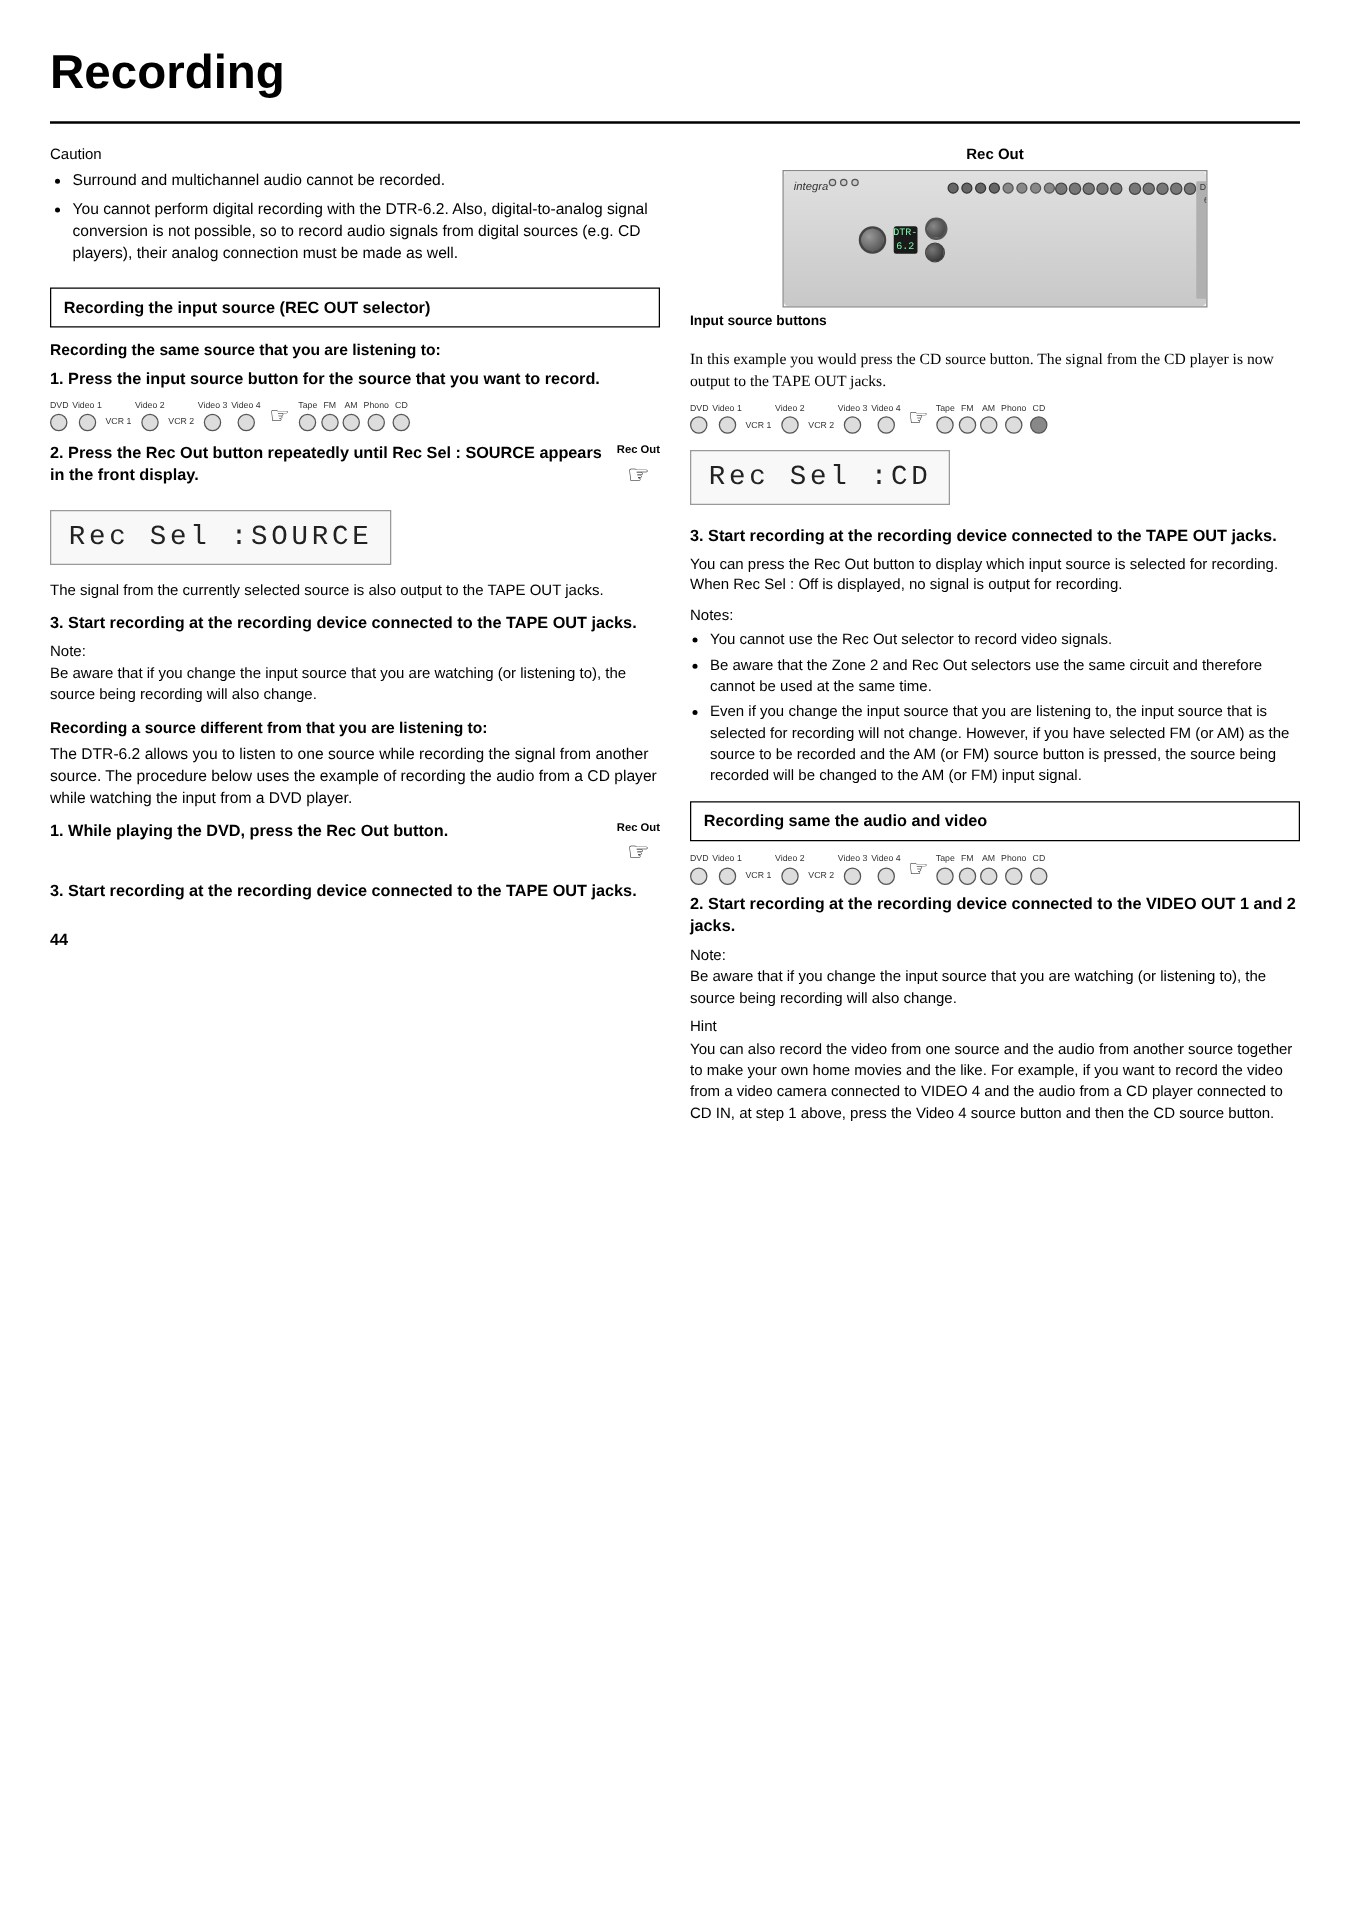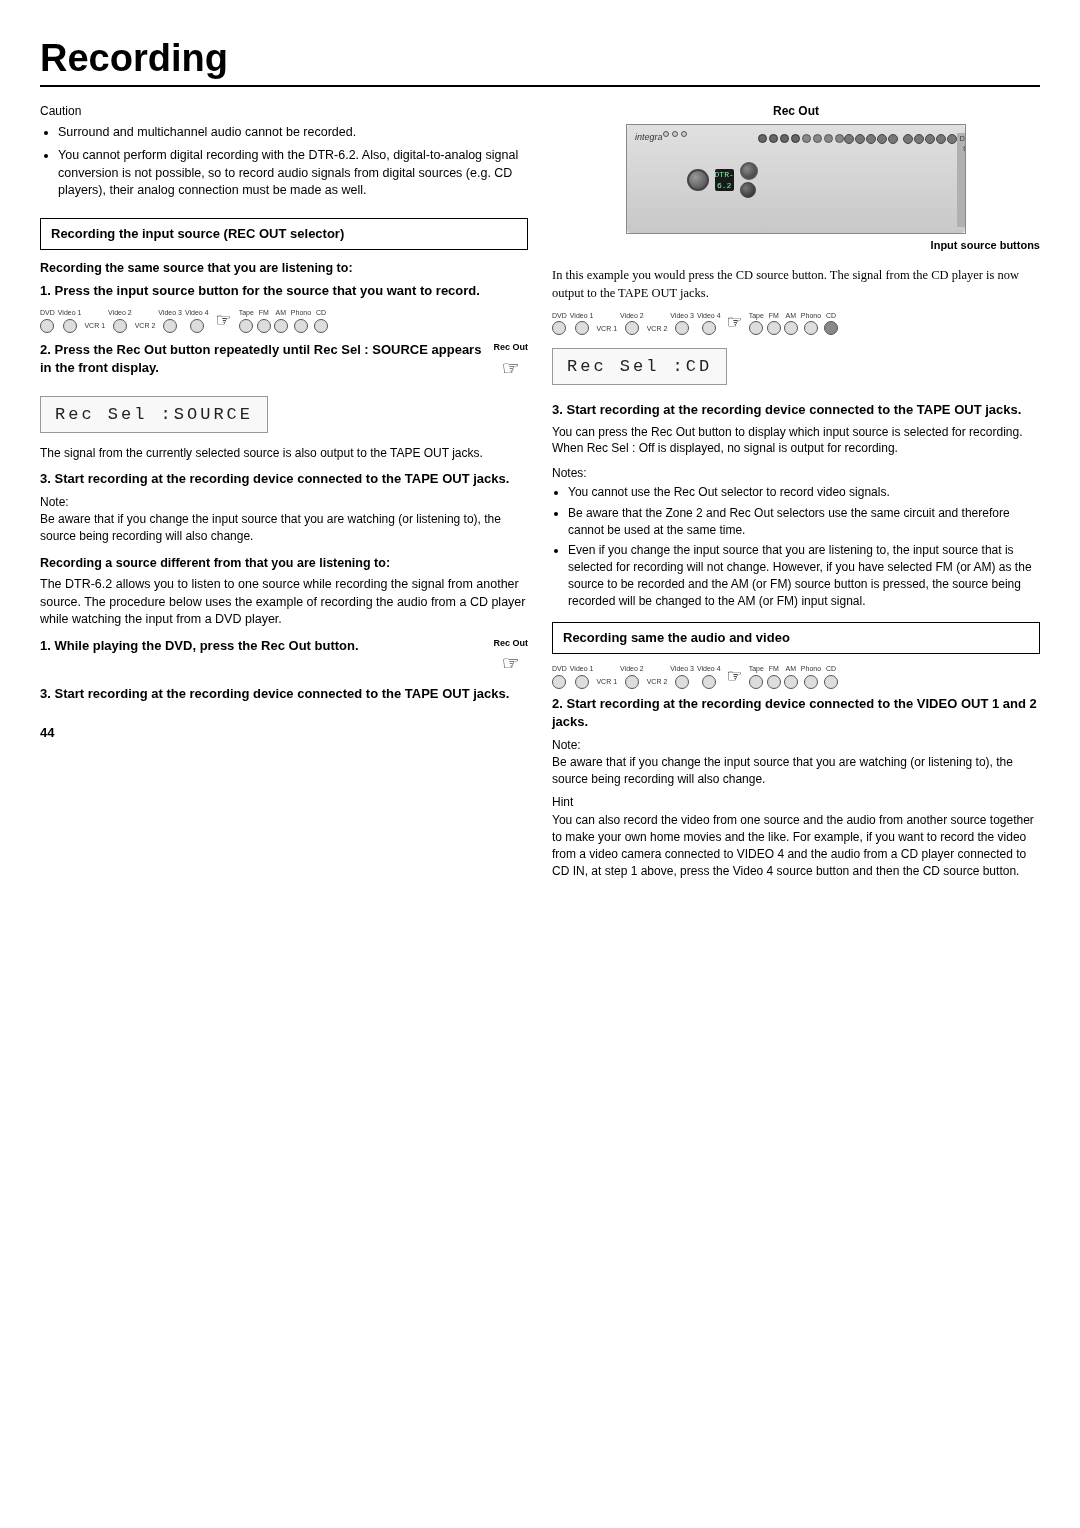--- a/index.html
+++ b/index.html
@@ -9,21 +9,21 @@
       font-family: Arial, Helvetica, sans-serif;
       font-size: 13px;
       line-height: 1.4;
       padding: 32px 40px 40px 40px;
       max-width: 1080px;
     }
     h1 {
       font-size: 38px;
       font-weight: bold;
       border-bottom: 2px solid #000;
-      padding-bottom: 0;
+      padding-bottom: 12px;
       margin-bottom: 16px;
     }
     .page-layout {
       display: flex;
       gap: 24px;
     }
     .left-col {
       flex: 1 1 48%;
     }
     .right-col {
@@ -76,21 +76,21 @@
     }
     .device-top-row {
       display: flex;
       align-items: flex-start;
       justify-content: space-between;
       margin-bottom: 4px;
     }
     .input-source-label {
       font-size: 11px;
       font-weight: bold;
-      text-align: right;
+      text-align: left;
       margin-top: 4px;
     }
     .section-box {
       border: 1.5px solid #000;
       padding: 6px 10px;
       margin-bottom: 10px;
     }
     .section-box-title {
       font-weight: bold;
       font-size: 13px;
@@ -130,21 +130,21 @@
       height: 14px;
       border-radius: 50%;
       border: 1.5px solid #555;
       background: #ddd;
     }
     .src-circle.selected {
       background: #888;
     }
     .rec-sel-display {
       font-family: 'Courier New', Courier, monospace;
-      font-size: 17px;
+      font-size: 22px;
       border: 1.5px solid #999;
       padding: 6px 14px;
       letter-spacing: 3px;
       color: #222;
       background: #f8f8f8;
       display: inline-block;
       margin: 6px 0;
     }
     .note-label {
       font-size: 12px;

